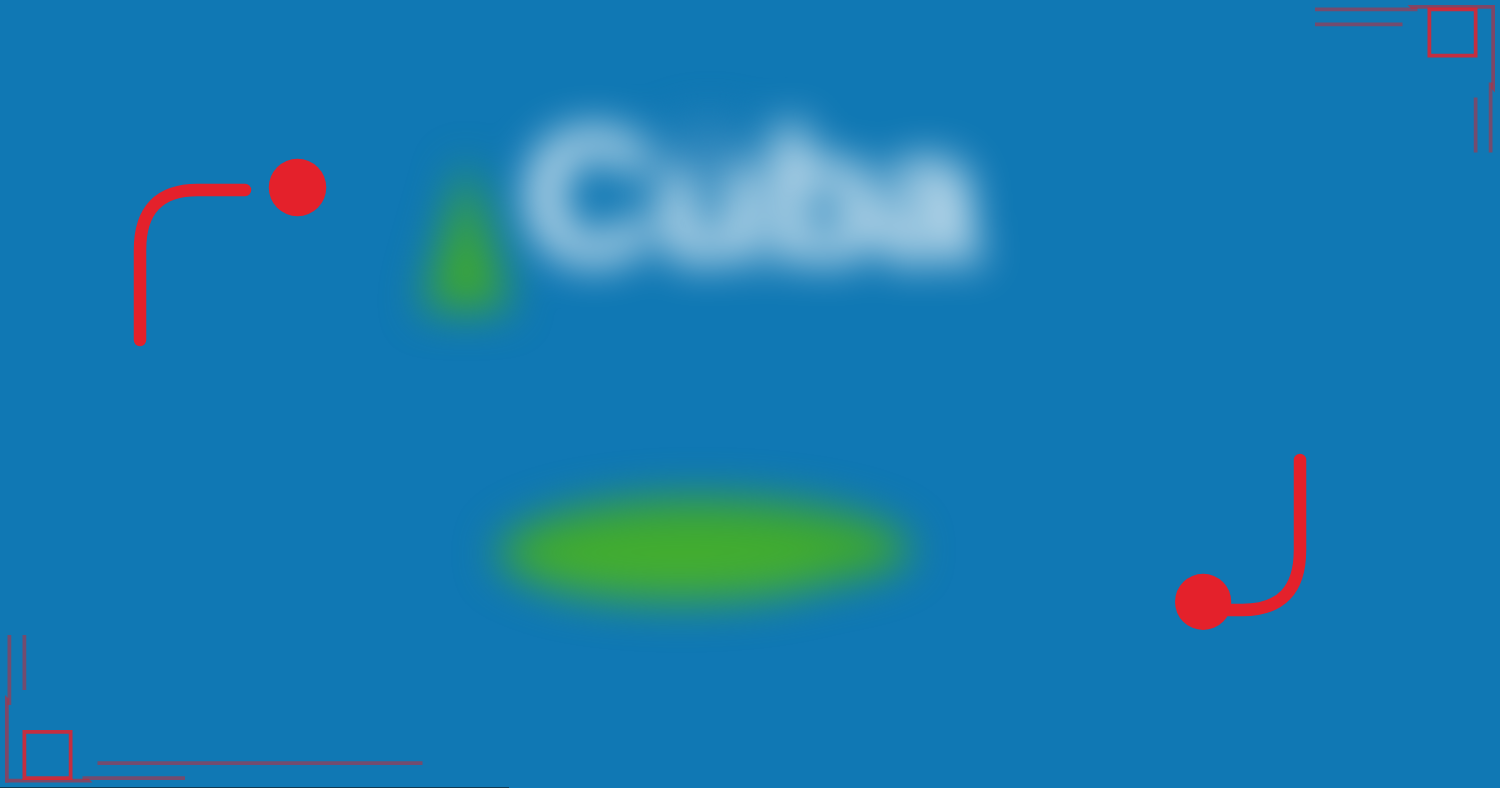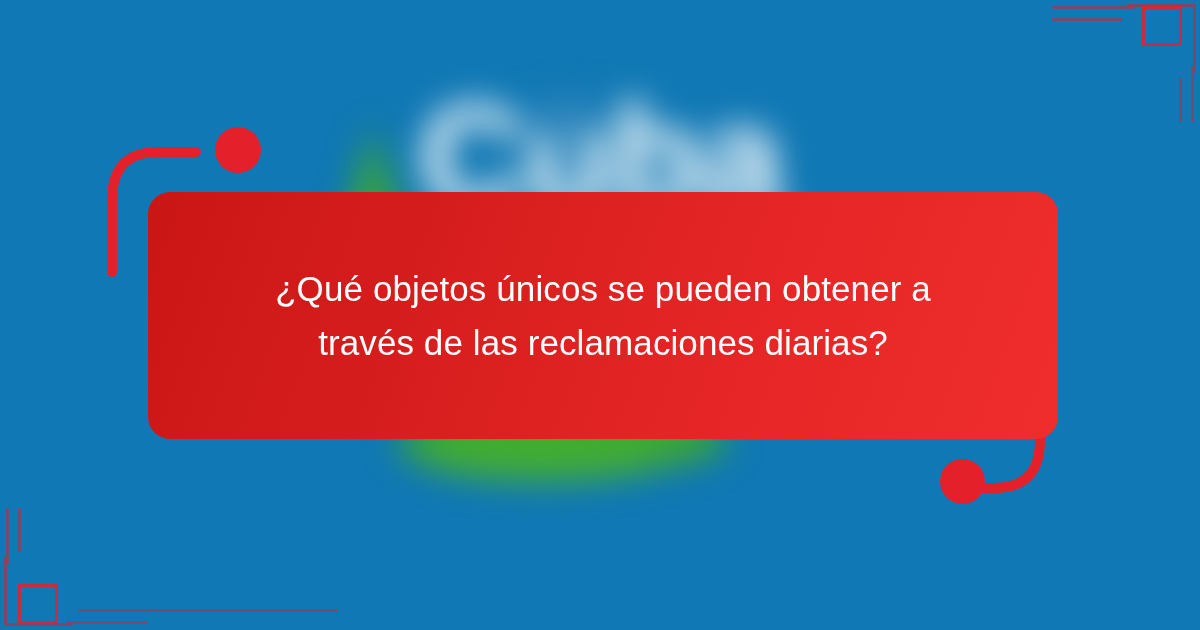--- a/index.html
+++ b/index.html
@@ -308,17 +308,14 @@
   <svg id="accent-tl" width="120" height="170" viewBox="0 0 120 170">
     <path d="M 100 34 L 62 34 Q 16 34 16 82 L 16 154" fill="none" stroke="#e4212b" stroke-width="10" stroke-linecap="round"></path>
   </svg>
   <div class="dot" id="dot-tl"></div>
 
   <svg id="accent-br" width="130" height="170" viewBox="0 0 130 170">
     <path d="M 22 136 L 62 136 Q 108 136 108 88 L 108 16" fill="none" stroke="#e4212b" stroke-width="10" stroke-linecap="round"></path>
   </svg>
   <div class="dot" id="dot-br"></div>
 
-  <div id="question-card">
-    <div id="question-text">¿Qué objetos únicos se pueden obtener a través de las reclamaciones diarias?</div>
-  </div>
 
 </div>
 
 </body></html>

